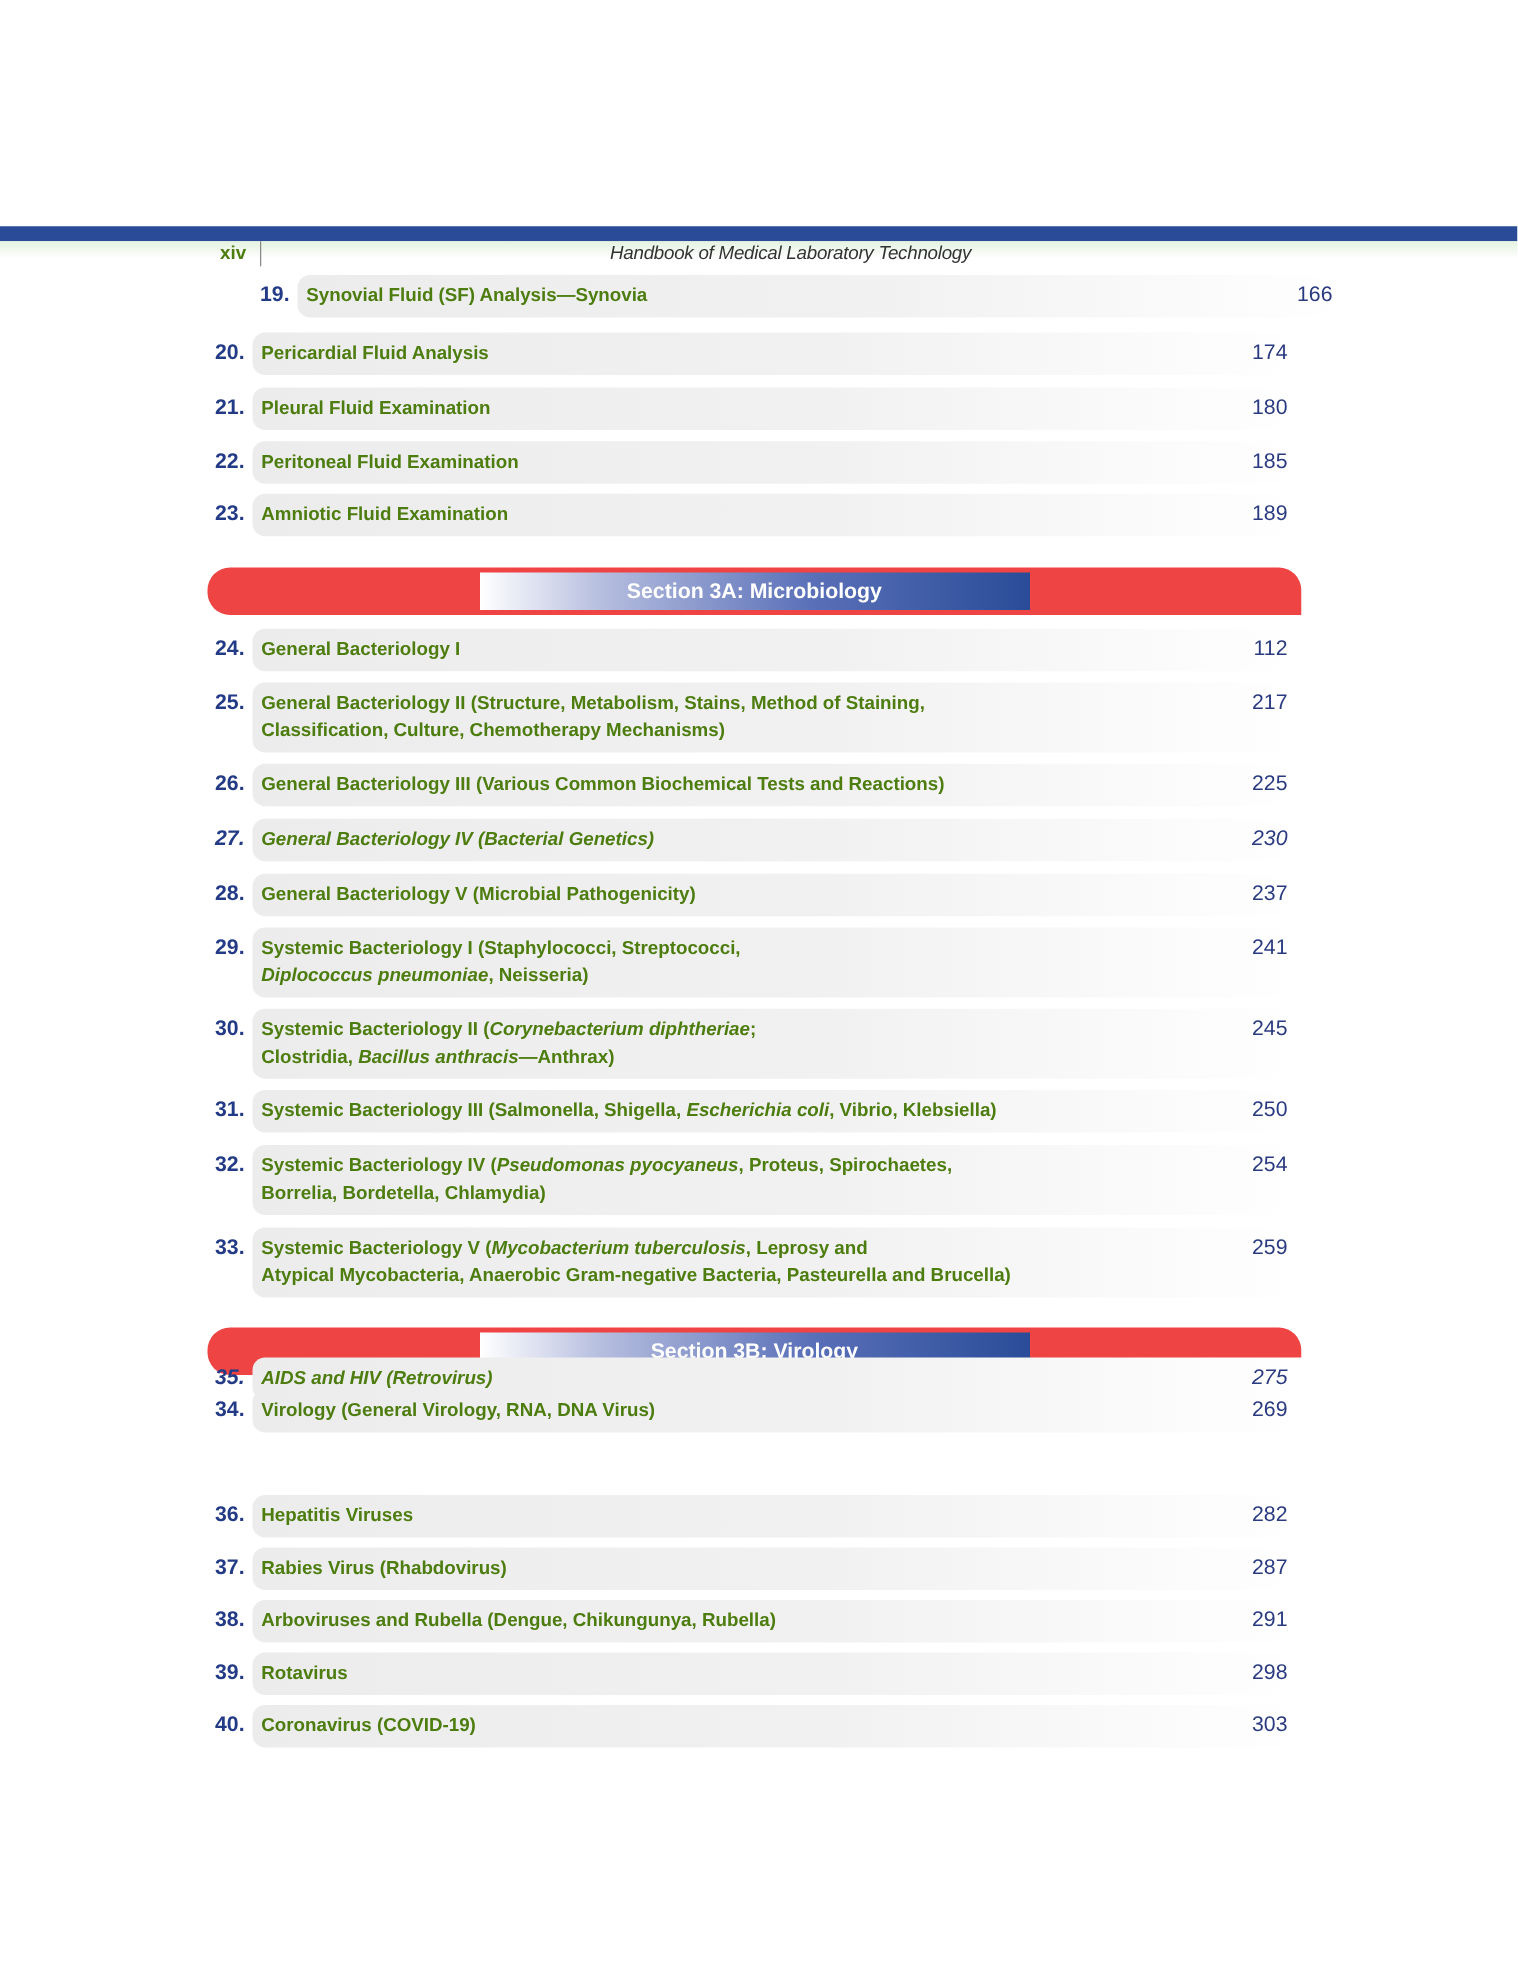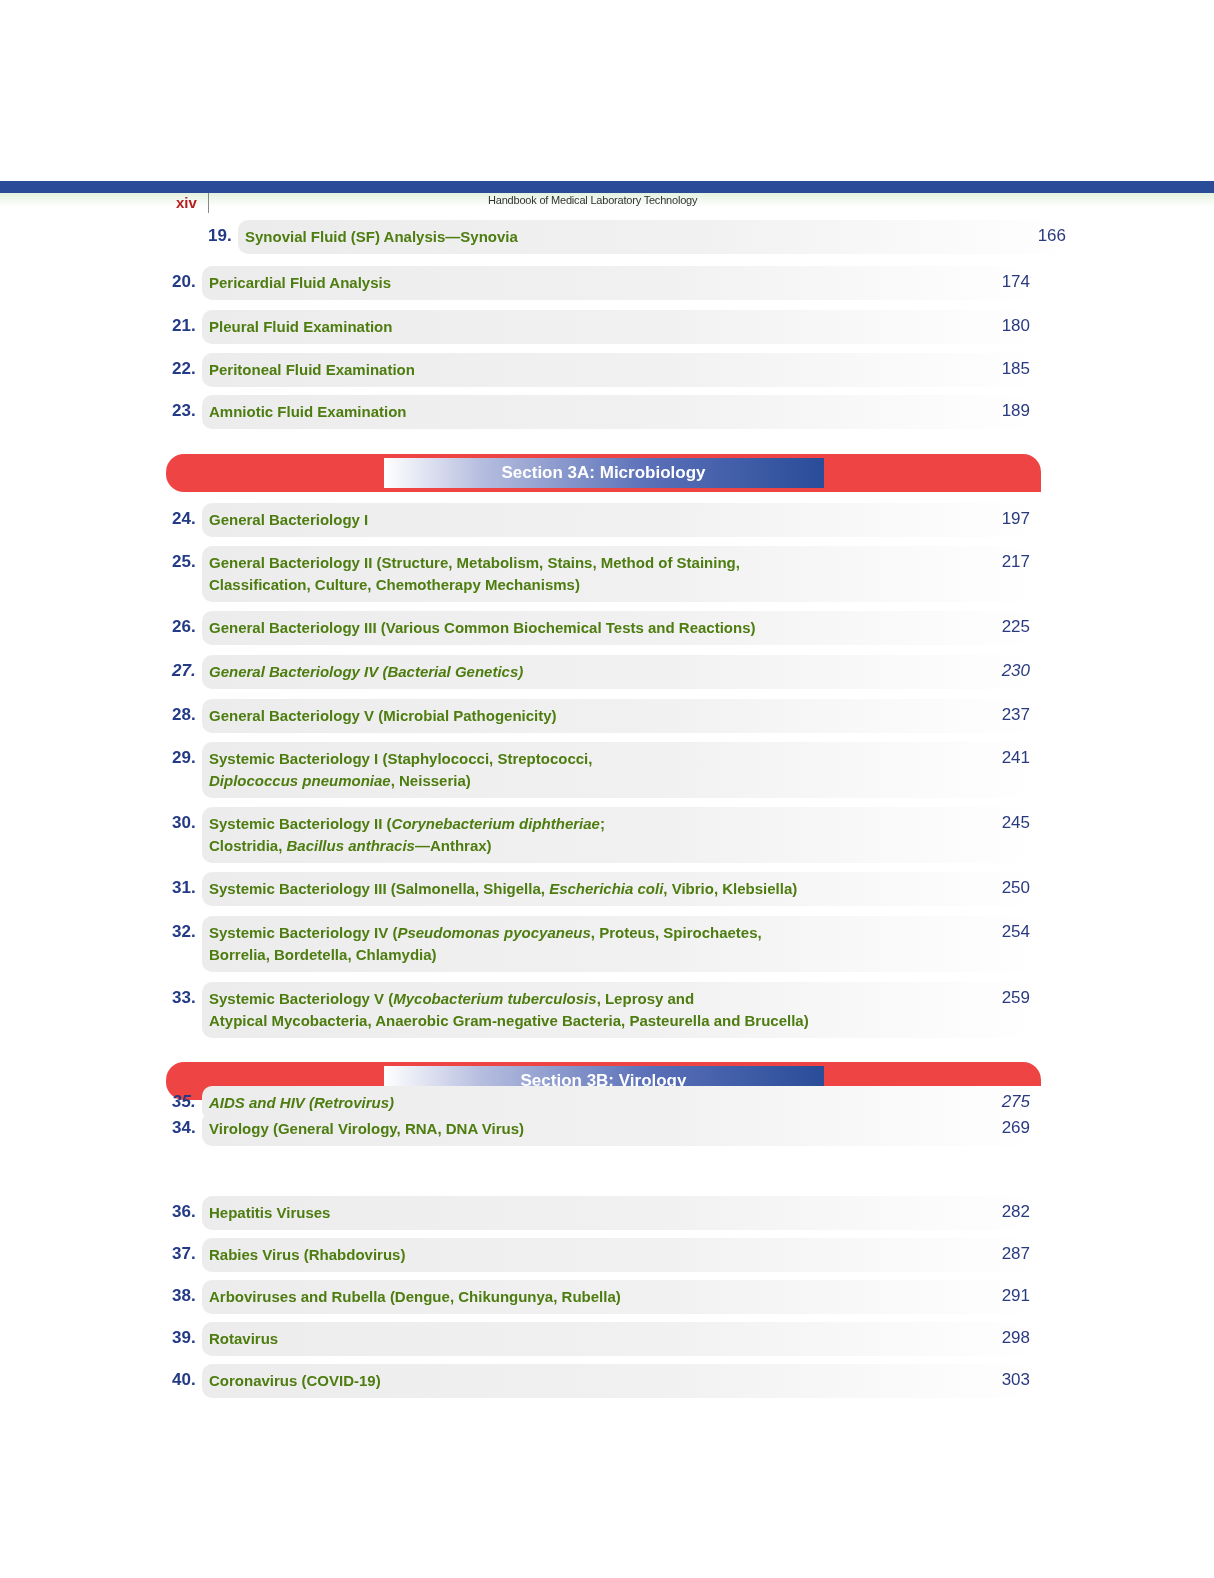--- a/index.html
+++ b/index.html
@@ -1,21 +1,21 @@
 <!DOCTYPE html>
 <html><head>
 <meta charset="utf-8">
 <style>
   html,body{margin:0;padding:0;background:#fff;}
   body{width:1214px;height:1578px;position:relative;overflow:hidden;font-family:"Liberation Sans","DejaVu Sans",sans-serif;}
   .topbar{position:absolute;left:0;top:181px;width:1214px;height:12px;background:#2a4c98;}
   .topglow{position:absolute;left:0;top:193px;width:1214px;height:14px;background:linear-gradient(#e4f2e0,#ffffff);}
-  .folio{position:absolute;left:176px;top:194px;font-size:15px;font-weight:bold;color:#b91c1c;}
+  .folio{position:absolute;left:176px;top:194px;font-size:15px;font-weight:bold;color:#4d7c0f;}
   .folio-rule{position:absolute;left:208px;top:193px;width:1px;height:20px;background:#888;}
-  .running{position:absolute;left:488px;top:194px;font-size:11px;color:#333;letter-spacing:-0.2px;}
+  .running{position:absolute;left:488px;top:194px;font-size:15px;color:#333;letter-spacing:-0.2px;font-style:italic;}
   .entry{position:absolute;left:172px;width:870px;}
   .entry .bg{position:absolute;left:30px;top:-6px;right:0;bottom:-6px;border-radius:10px 0 0 10px;background:linear-gradient(90deg,#ececec 0%,#f1f1f1 55%,#ffffff 100%);}
   .entry .num{position:absolute;left:0;top:0;font-size:17px;font-weight:bold;color:#233a86;}
   .entry .title{position:relative;margin-left:37px;margin-right:90px;font-size:15px;font-weight:bold;color:#4d7c0f;line-height:22px;}
   .entry .title i{font-style:italic;}
   .entry .page{position:absolute;right:12px;top:0;font-size:17px;color:#2a3a80;}
   .section{position:absolute;left:166px;width:875px;height:38px;background:#ef4444;border-radius:18px 18px 0 18px;}
   .section .band{position:absolute;left:218px;top:4px;width:440px;height:30px;background:linear-gradient(90deg,#ffffff 0%,#b6bedf 22%,#5a70b8 60%,#2a4c98 100%);}
   .section .label{position:absolute;left:0;right:0;top:9px;text-align:center;font-size:17px;font-weight:bold;color:#fff;}
 </style>
@@ -61,21 +61,21 @@
 
 <div class="section" style="top:454px;">
     <div class="band"></div>
     <div class="label">Section 3A: Microbiology</div>
   </div>
 
 <div class="entry" style="top:509px;">
     <div class="bg"></div>
     <span class="num">24.</span>
     <div class="title">General Bacteriology I</div>
-    <span class="page">197</span>
+    <span class="page">112</span>
   </div>
 
 <div class="entry" style="top:552px;">
     <div class="bg"></div>
     <span class="num">25.</span>
     <div class="title"><span>General Bacteriology II (Structure, Metabolism, Stains, Method of Staining,</span><br><span>Classification, Culture, Chemotherapy Mechanisms)</span></div>
     <span class="page">217</span>
   </div>
 
 <div class="entry" style="top:617px;">

